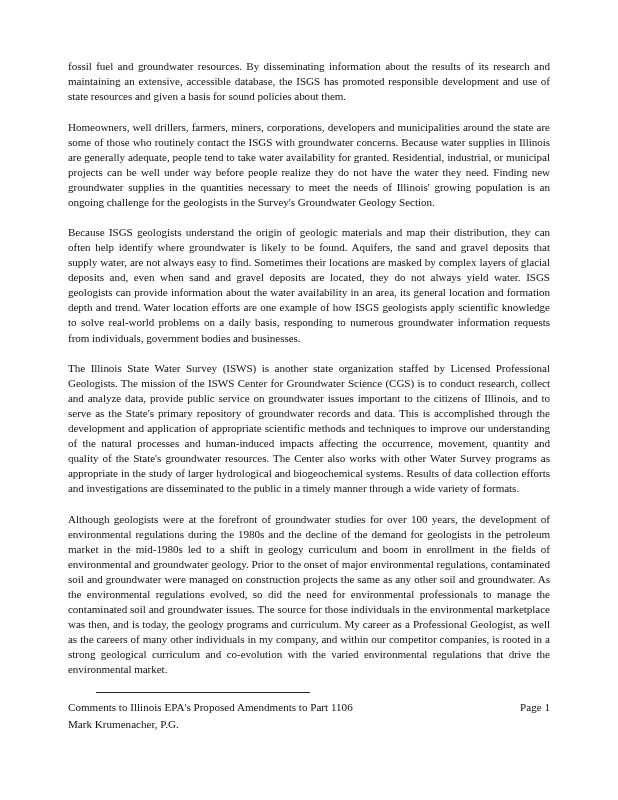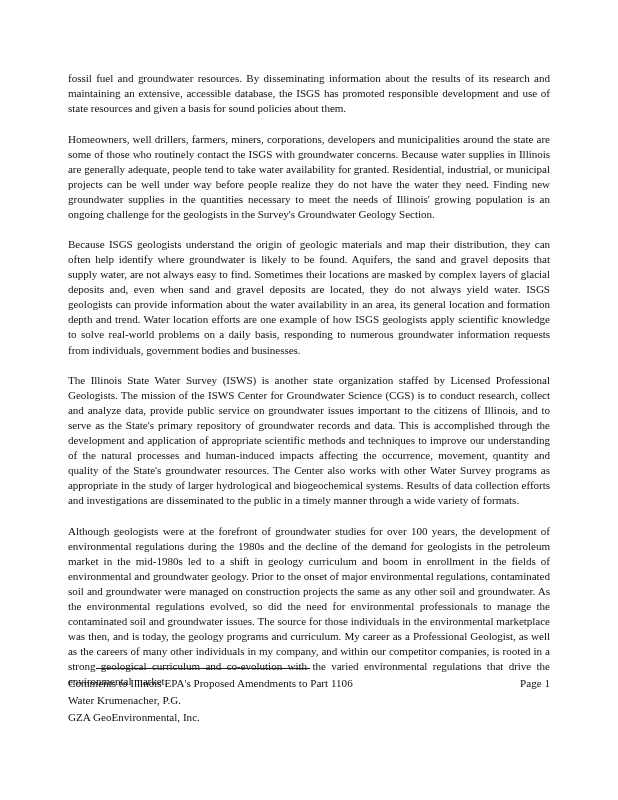--- a/index.html
+++ b/index.html
@@ -13,36 +13,35 @@
       position: relative;
       overflow: hidden;
       font-family: "Liberation Serif", "DejaVu Serif", serif;
       color: #111111;
     }
     .page {
       position: absolute;
       left: 68px;
       top: 59px;
       width: 482px;
-      margin-top: 12px;
     }
     .para {
       font-size: 11.1px;
       line-height: 15.05px;
       text-align: justify;
       margin: 0 0 15.4px 0;
       letter-spacing: -0.05px;
     }
     .para:last-of-type {
       margin-bottom: 0;
     }
     .footer {
       position: absolute;
       left: 68px;
-      top: 668px;
+      top: 692px;
       width: 482px;
     }
     .footer-rule {
       width: 214px;
       height: 0;
       border-top: 1px solid #222222;
       margin: 0 0 6px 28px;
     }
     .footer-line {
       font-size: 11.1px;
@@ -62,18 +61,15 @@
   <p class="para">Although geologists were at the forefront of groundwater studies for over 100 years, the development of environmental regulations during the 1980s and the decline of the demand for geologists in the petroleum market in the mid-1980s led to a shift in geology curriculum and boom in enrollment in the fields of environmental and groundwater geology.  Prior to the onset of major environmental regulations, contaminated soil and groundwater were managed on construction projects the same as any other soil and groundwater.  As the environmental regulations evolved, so did the need for environmental professionals to manage the contaminated soil and groundwater issues.  The source for those individuals in the environmental marketplace was then, and is today, the geology programs and curriculum.  My career as a Professional Geologist, as well as the careers of many other individuals in my company, and within our competitor companies, is rooted in a strong geological curriculum and co-evolution with the varied environmental regulations that drive the environmental market.</p>
 </div>
 
 <div class="footer">
   <div class="footer-rule"></div>
   <div class="footer-line">
     <span>Comments to Illinois EPA's Proposed Amendments to Part 1106</span>
     <span>Page 1</span>
   </div>
   <div class="footer-line">
-    <span>Water Krumenacher, P.G.</span>
-  </div>
-  <div class="footer-line">
-    <span>GZA GeoEnvironmental, Inc.</span>
+    <span>Mark Krumenacher, P.G.</span>
   </div>
 </div>
 
 </body></html>

